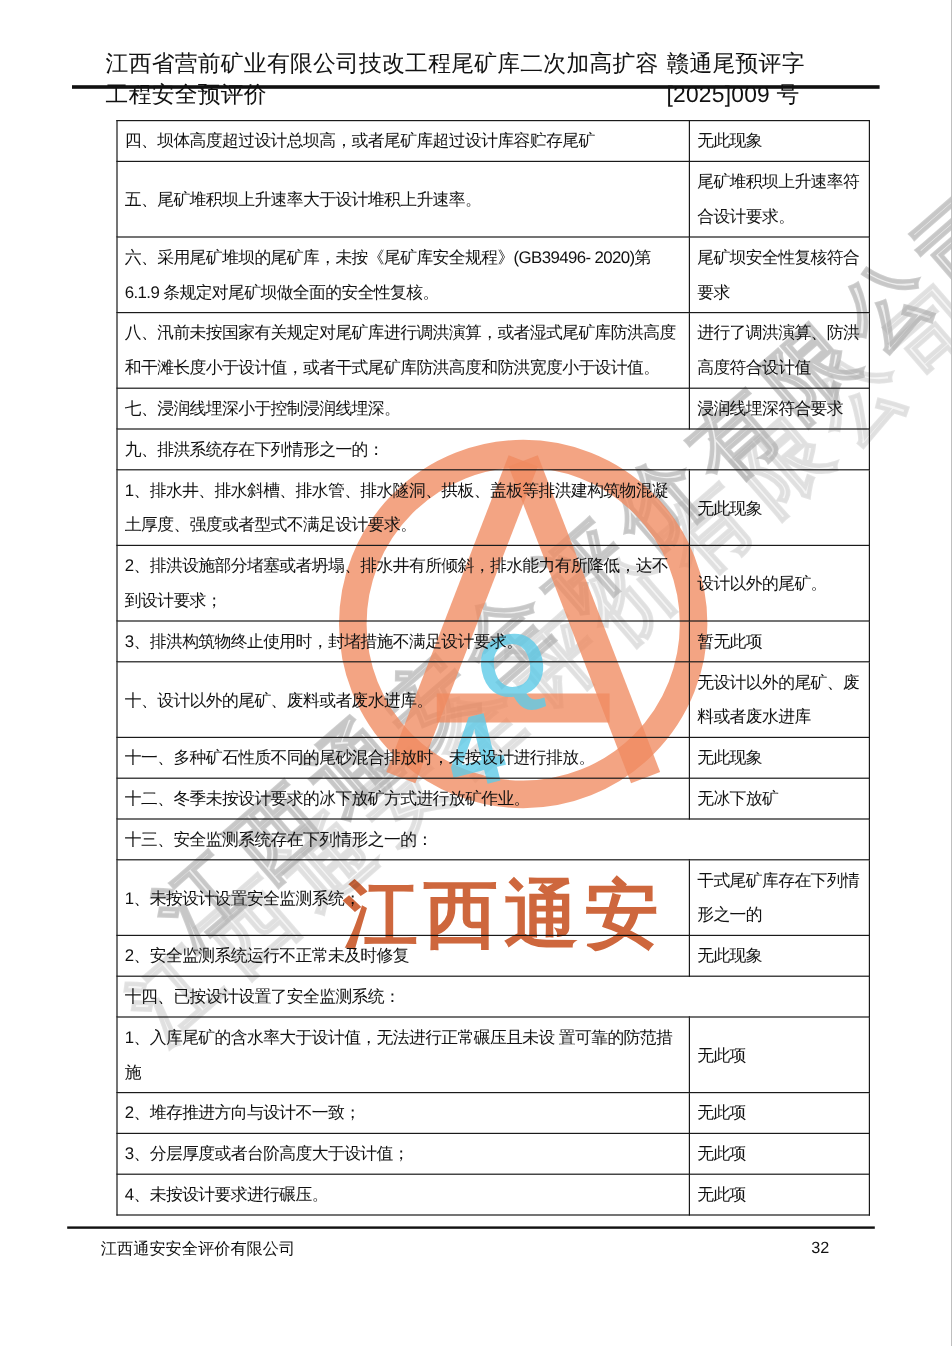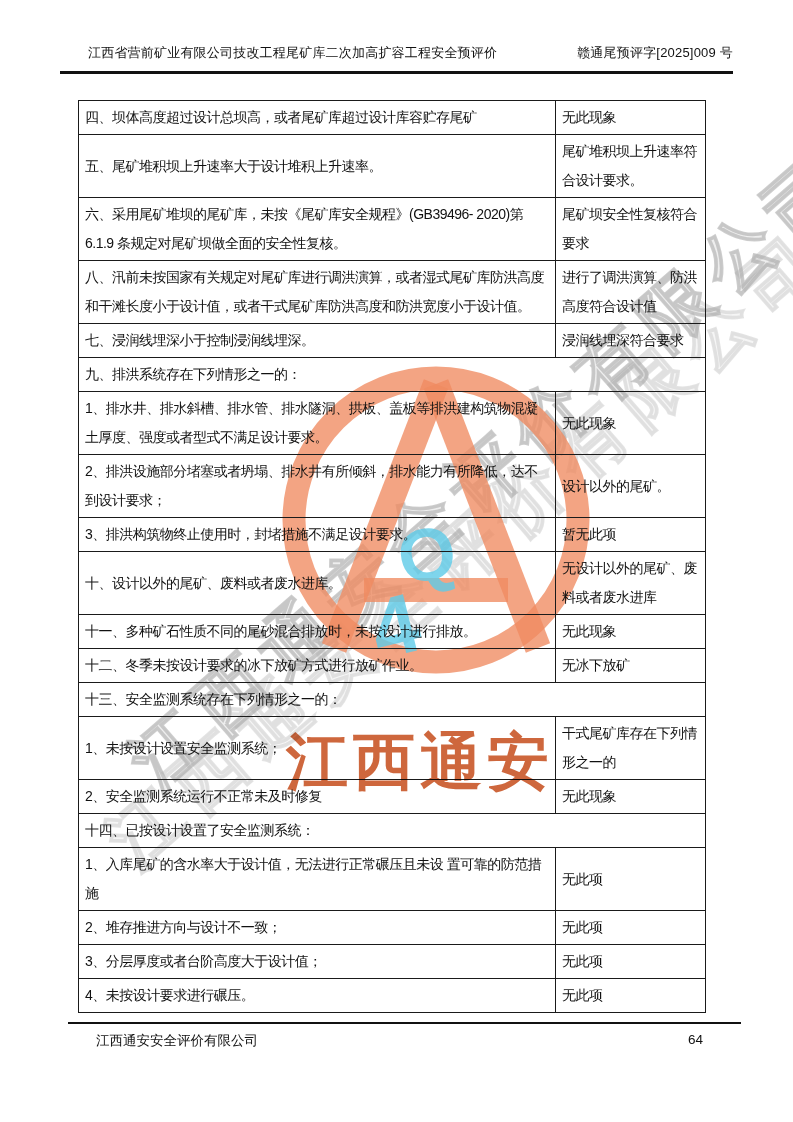--- a/index.html
+++ b/index.html
@@ -10,50 +10,50 @@
     margin:0 auto;
     background:#ffffff;
     font-family:"Liberation Sans", sans-serif;
     color:#111;
     overflow:hidden;
   }
 
   
   .doc-header {
     position:absolute; left:60px; top:40px; width:673px; height:34px;
-    display:flex; justify-content:space-between; align-items:center;
+    display:flex; justify-content:space-between; align-items:flex-start;
     padding:0 0 5px 28px;
     border-bottom:3px solid #111;
-    font-size:13px; letter-spacing:0.2px;
+    font-size:19px; letter-spacing:0.2px;
     z-index:3;
   }
 
   
   table.compliance {
-    position:absolute; left:78px; top:100px; width:627px;
+    position:absolute; left:97px; top:100px; width:627px;
     border-collapse:collapse; table-layout:fixed;
     z-index:2;
     background:transparent;
     border-radius:21px;
   }
   table.compliance td {
     border:1.5px solid #1a1a1a;
     font-size:14px; line-height:29px; letter-spacing:-0.5px;
     vertical-align:middle;
     padding:2px 6px;
     background:transparent;
   }
   td.cell-left { width:477px; text-align:left; }
   td.cell-right { width:150px; padding:2px 4px; }
   td.align-center { text-align:left; }
   td.align-left { text-align:left;margin-top:48px; }
 
   
   .doc-footer {
-    position:absolute; left:68px; top:1022px; width:673px;
+    position:absolute; left:56px; top:1022px; width:673px;
     border-top:2px solid #111;
     display:flex; justify-content:space-between;
     padding:8px 38px 0 28px;
     font-size:13.5px;
     z-index:3;
   }
 
   
   .wm-under { position:absolute; inset:0; z-index:1; pointer-events:none; }
   .wm-diagonal-text {
@@ -191,16 +191,16 @@
           <td class="cell-left">4、未按设计要求进行碾压。</td>
           <td class="cell-right align-center">无此项</td>
         </tr>
       </tbody>
   </table>
 
   <div class="wm-stamp" style="color: #c2410c;">江西通安</div>
 
   <div class="doc-footer">
     <span>江西通安安全评价有限公司</span>
-    <span>64</span>
+    <span>32</span>
   </div>
 
 </div>
 
 </body></html>

